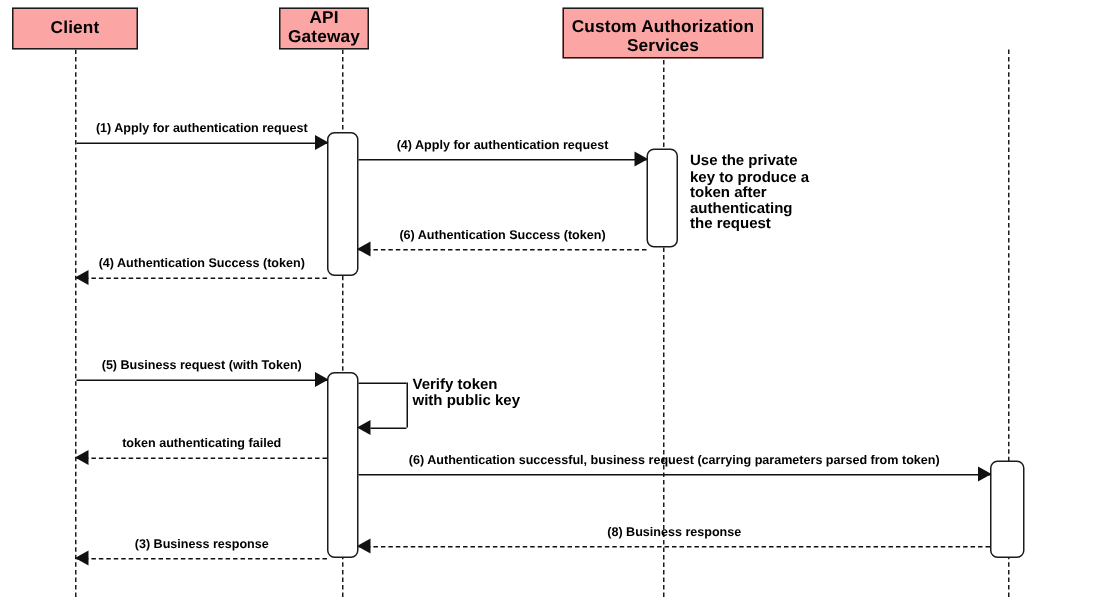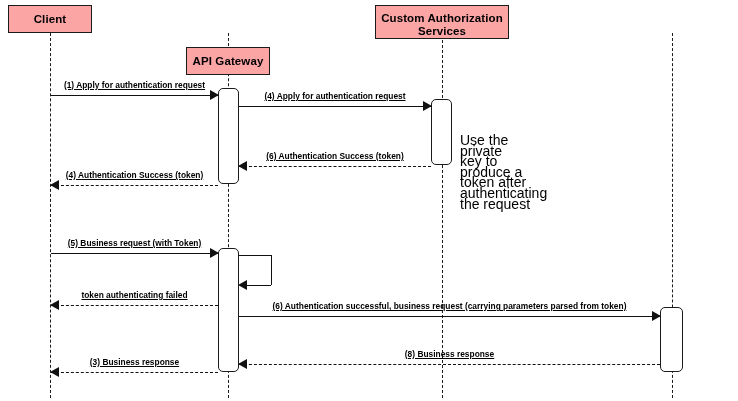--- a/index.html
+++ b/index.html
@@ -75,21 +75,20 @@
   .msg .label{
     position:absolute;
     top:-15px;
     width:100%;
     text-align:center;
     font-size:8.4px;
     font-weight:bold;
     color:#000000;
     white-space:nowrap;
     line-height:10px;
-    text-decoration:underline;
   }
   
   .selfmsg{
     position:absolute;
   }
   .selfmsg .seg{
     position:absolute;
     background:transparent;
   }
   .selfmsg .top{
@@ -104,43 +103,42 @@
   .selfmsg .head{
     position:absolute;
     width:0;height:0;
     border-top:5px solid transparent;
     border-bottom:5px solid transparent;
     border-right:9px solid #111111;
   }
   
   .note{
     position:absolute;
-    font-size:14px;
-    font-weight:normal;
+    font-size:10px;
+    font-weight:bold;
     color:#000000;
     line-height:10.6px;
     white-space:pre-line;
-    margin-top:32px;
   }
 </style>
 </head>
 <body>
 
 <div id="canvas">
 
   <div class="lifeline" style="left:50px;  top:33px; height:365px;"></div>
   <div class="lifeline" style="left:228px; top:33px; height:365px;"></div>
   <div class="lifeline" style="left:442px; top:40px; height:358px;"></div>
   <div class="lifeline" style="left:672px; top:33px; height:365px;"></div>
 
   <div class="participant" style="left:8px; top:5px; width:84px; height:28px;">
     <span>Client</span>
   </div>
 
-  <div class="participant" style="left:186px; top:5px; width:84px; height:28px;margin-top:42px;">
+  <div class="participant" style="left:186px; top:5px; width:60px; height:28px;">
     <span>API Gateway</span>
   </div>
 
   <div class="participant" style="left:375px; top:5px; width:134px; height:34px; white-space:pre-line;align-items:flex-end;">
     <span>Custom Authorization
 Services</span>
   </div>
 
 
   <div class="activation" style="left:218px; top:88px;  width:21px; height:96px;"></div>
@@ -201,20 +199,22 @@
     <div class="head left"></div>
     <div class="label">(3) Business response</div>
   </div>
 
   <div class="selfmsg" style="left:239px; top:255px; width:34px; height:32px;">
     <div class="seg top" style="left:0; top:0; width:32px; height:0;"></div>
     <div class="seg side" style="left:0; top:0; width:32px; height:30px;"></div>
     <div class="seg bot" style="left:8px; top:30px; width:24px; height:0;"></div>
     <div class="head" style="left:-1px; top:25px;"></div>
   </div>
+  <div class="note" style="left:275px; top:252px; width:92px;">Verify token
+with public key</div>
 
   <div class="note" style="left:460px; top:103px; width:90px;">Use the private
 key to produce a
 token after
 authenticating
 the request</div>
 
 </div>
 
 </body></html>

